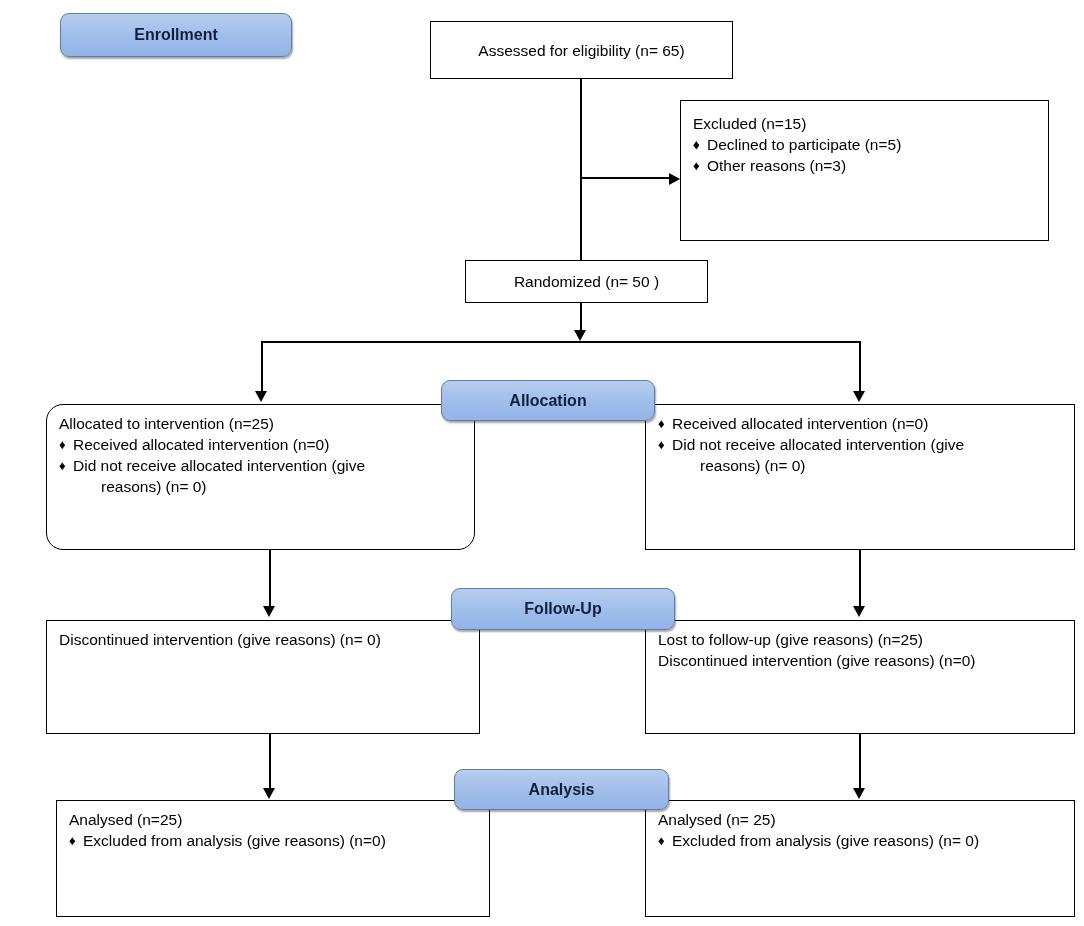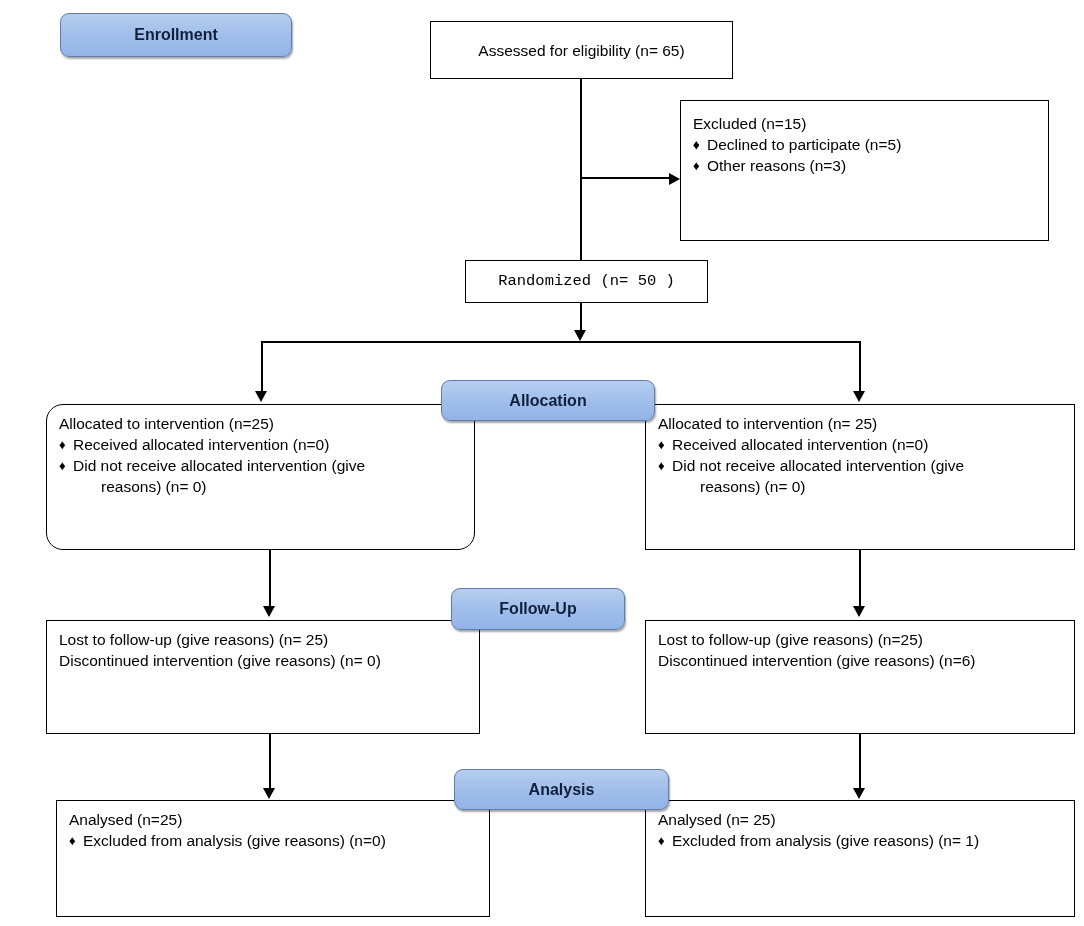--- a/index.html
+++ b/index.html
@@ -74,21 +74,21 @@
         <span class="bullet">♦</span>
         <span>Declined to participate (n=5)</span>
       </li>
       <li>
         <span class="bullet">♦</span>
         <span>Other reasons (n=3)</span>
       </li>
     </ul>
   </div>
 
-  <div class="box center" style="left:441px;top:260px;width:243px;height:43px;font-family:Liberation Mono, monospace;">
+  <div class="box center" style="left:441px;top:260px;width:243px;height:43px;">
     <span>Randomized  (n= 50 )</span>
   </div>
 
   <div class="vline" style="left:556px;top:303px;height:27px;"></div>
   <div class="arrow-down" style="left:550px;top:330px;"></div>
 
   <div class="hline" style="left:237px;top:341px;width:599px;"></div>
 
   <div class="vline" style="left:237px;top:341px;height:50px;"></div>
   <div class="arrow-down" style="left:231px;top:391px;"></div>
@@ -109,52 +109,50 @@
       </li>
       <li>
         <span class="bullet">♦</span>
         <span>Did not receive allocated intervention  (give</span>
         <span class="cont">reasons) (n= 0)</span>
       </li>
     </ul>
   </div>
 
   <div class="box" style="left:621px;top:404px;width:430px;height:146px;">
-    <div class="hdr">Allocated to intervention  (n= 25)</div>
     <ul>
       <li>
         <span class="bullet">♦</span>
         <span>Received  allocated intervention  (n=0)</span>
       </li>
       <li>
         <span class="bullet">♦</span>
         <span>Did not receive allocated intervention  (give</span>
         <span class="cont">reasons) (n= 0)</span>
       </li>
     </ul>
   </div>
 
   <div class="vline" style="left:245px;top:550px;height:56px;"></div>
   <div class="arrow-down" style="left:239px;top:606px;"></div>
 
   <div class="vline" style="left:835px;top:550px;height:56px;"></div>
   <div class="arrow-down" style="left:829px;top:606px;"></div>
 
-  <div class="stage" style="left:427px;top:588px;width:174px;height:42px;">
+  <div class="stage" style="left:427px;top:588px;width:224px;height:42px;">
     <span>Follow-Up</span>
   </div>
 
   <div class="box" style="left:22px;top:620px;width:434px;height:114px;">
-    <p>Lost to follow-up  (give reasons) (n= 25)</p>
     <p>Discontinued intervention  (give  reasons) (n= 0)</p>
   </div>
 
   <div class="box" style="left:621px;top:620px;width:430px;height:114px;">
     <p>Lost to follow-up  (give reasons) (n=25)</p>
-    <p>Discontinued intervention  (give  reasons) (n=6)</p>
+    <p>Discontinued intervention  (give  reasons) (n=0)</p>
   </div>
 
   <div class="vline" style="left:245px;top:734px;height:54px;"></div>
   <div class="arrow-down" style="left:239px;top:788px;"></div>
 
   <div class="vline" style="left:835px;top:734px;height:54px;"></div>
   <div class="arrow-down" style="left:829px;top:788px;"></div>
 
   <div class="stage" style="left:430px;top:769px;width:215px;height:41px;">
     <span>Analysis</span>
@@ -168,18 +166,18 @@
         <span>Excluded from  analysis (give reasons) (n=0)</span>
       </li>
     </ul>
   </div>
 
   <div class="box" style="left:621px;top:800px;width:430px;height:117px;">
     <div class="hdr">Analysed  (n= 25)</div>
     <ul>
       <li>
         <span class="bullet">♦</span>
-        <span>Excluded from  analysis (give reasons) (n=  1)</span>
+        <span>Excluded from  analysis (give reasons) (n=  0)</span>
       </li>
     </ul>
   </div>
 
 </div>
 
 </body></html>

